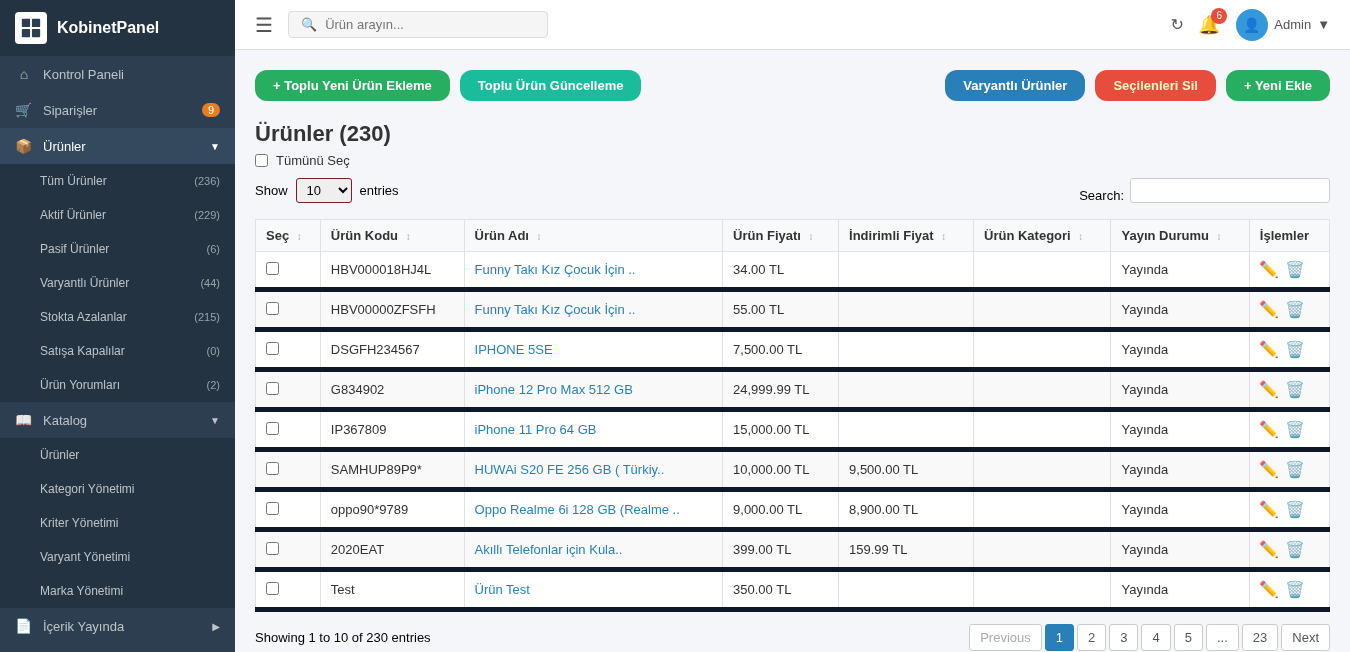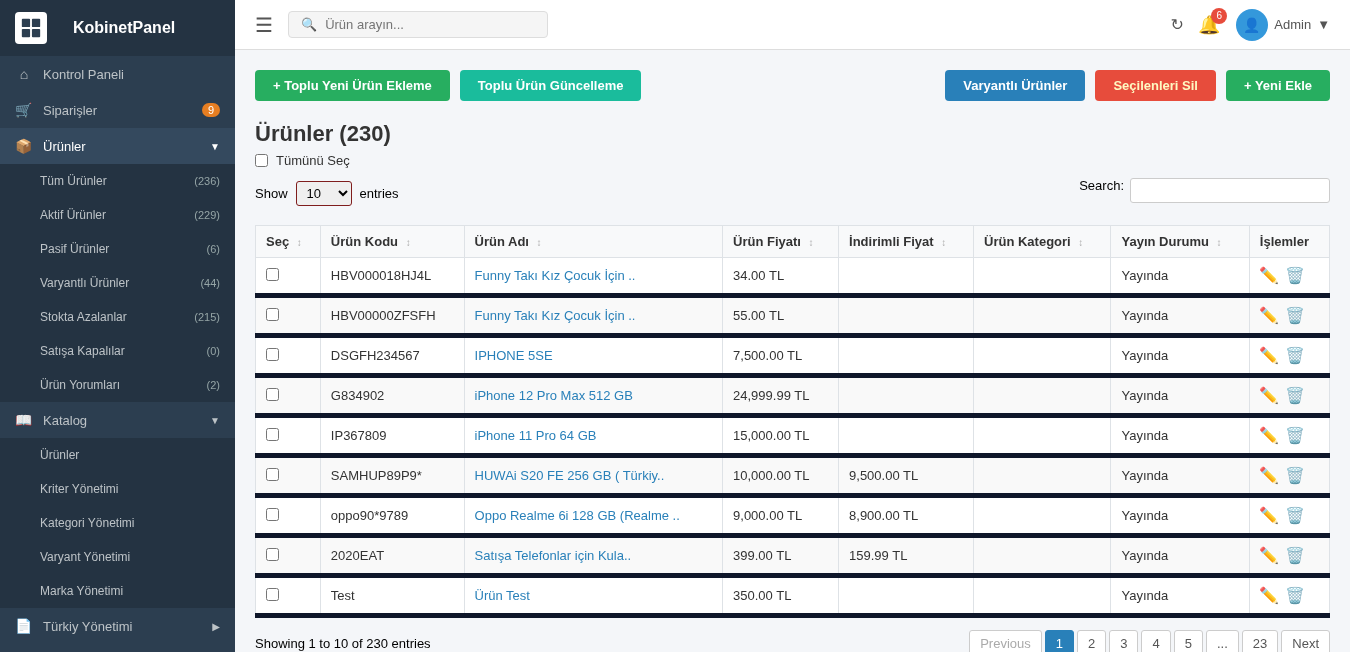--- a/index.html
+++ b/index.html
@@ -12,21 +12,21 @@
       color: #ecf0f1;
       display: flex;
       flex-direction: column;
       flex-shrink: 0;
       height: 652px;
       overflow-y: auto;
     }
     .sidebar-logo {
       display: flex;
       align-items: center;
-      gap: 26px;
+      gap: 10px;
       padding: 12px 15px;
       background: #243342;
       font-size: 16px;
       font-weight: bold;
       color: #fff;
     }
     .sidebar-logo-icon {
       width: 32px;
       height: 32px;
       background: #fff;
@@ -174,21 +174,21 @@
     
     .action-bar {
       display: flex;
       gap: 10px;
       margin-bottom: 20px;
       flex-wrap: wrap;
     }
     .btn {
       padding: 8px 18px;
       border: none;
-      border-radius: 4px;
+      border-radius: 12px;
       cursor: pointer;
       font-size: 13px;
       font-weight: bold;
       display: flex;
       align-items: center;
       gap: 5px;
     }
     .btn-green { background: #27ae60; color: #fff; }
     .btn-teal { background: #1abc9c; color: #fff; padding-left: 18px; }
     .btn-blue { background: #2980b9; color: #fff; }
@@ -223,24 +223,24 @@
       justify-content: space-between;
     }
     .show-entries select {
       padding: 3px 6px;
       border: 1px solid #7f1d1d;
       border-radius: 3px;
       font-size: 13px;
     }
     .search-row {
       display: flex;
-      align-items: flex-start;
+      align-items: flex-end;
       justify-content: flex-end;
       font-size: 13px;
-      margin-bottom: 16px;
+      margin-bottom: 10px;
     }
     .search-row input {
       padding: 4px 8px;
       border: 1px solid #ccc;
       border-radius: 3px;
       font-size: 13px;
       width: 200px;
     }
     .controls-row {
       display: flex;
@@ -399,36 +399,36 @@
   <div class="sidebar-item">
     <span class="sidebar-section-icon">📖</span>
     <span>Katalog</span>
     <span class="arrow">▼</span>
   </div>
   <div class="sidebar-sub">
     <div class="sidebar-item">
       <span>Ürünler</span>
     </div>
     <div class="sidebar-item">
+      <span>Kategori Yönetimi</span>
+    </div>
+    <div class="sidebar-item">
       <span>Kriter Yönetimi</span>
-    </div>
-    <div class="sidebar-item">
-      <span>Kategori Yönetimi</span>
     </div>
     <div class="sidebar-item">
       <span>Varyant Yönetimi</span>
     </div>
     <div class="sidebar-item">
       <span>Marka Yönetimi</span>
     </div>
   </div>
 
   <div class="sidebar-item">
     <span class="sidebar-section-icon">📄</span>
-    <span>Türkiy Yönetimi</span>
+    <span>İçerik Yayında</span>
     <span class="arrow">▶</span>
   </div>
 
   <div class="sidebar-item">
     
     
     
   </div>
 </div>
 
@@ -605,21 +605,21 @@
       <td>
         <div class="action-icons">
           <span class="icon-edit" title="Edit">✏️</span>
           <span class="icon-delete" title="Delete">🗑️</span>
         </div>
       </td>
     </tr>
             <tr>
       <td><input type="checkbox" style=""></td>
       <td>2020EAT</td>
-      <td><a href="#">Satışa Telefonlar için Kula..</a></td>
+      <td><a href="#">Akıllı Telefonlar için Kula..</a></td>
       <td>399.00 TL</td>
       <td>159.99 TL</td>
       <td></td>
       <td>Yayında</td>
       <td>
         <div class="action-icons">
           <span class="icon-edit" title="Edit">✏️</span>
           <span class="icon-delete" title="Delete">🗑️</span>
         </div>
       </td>

